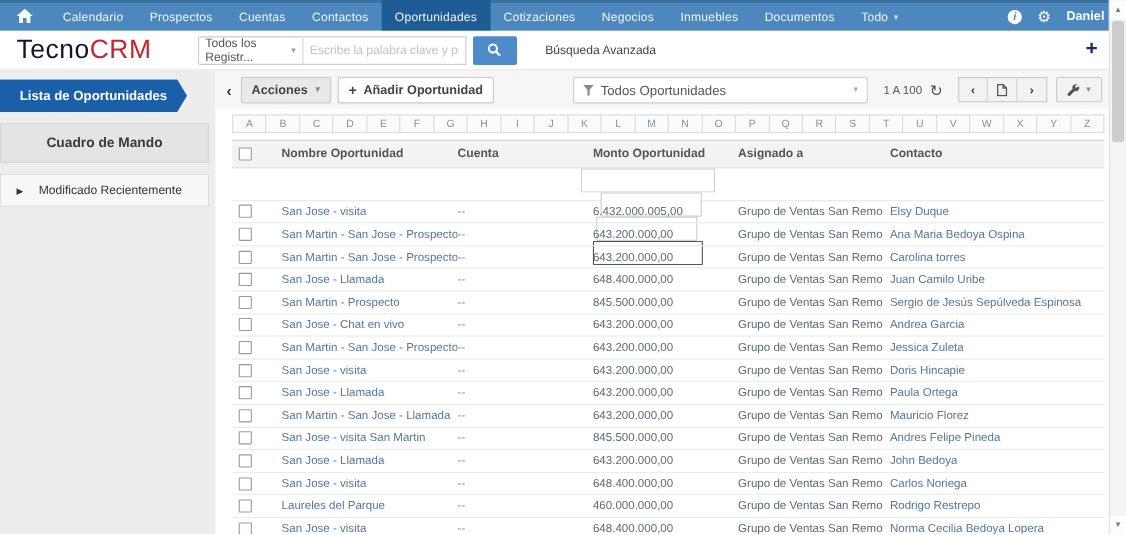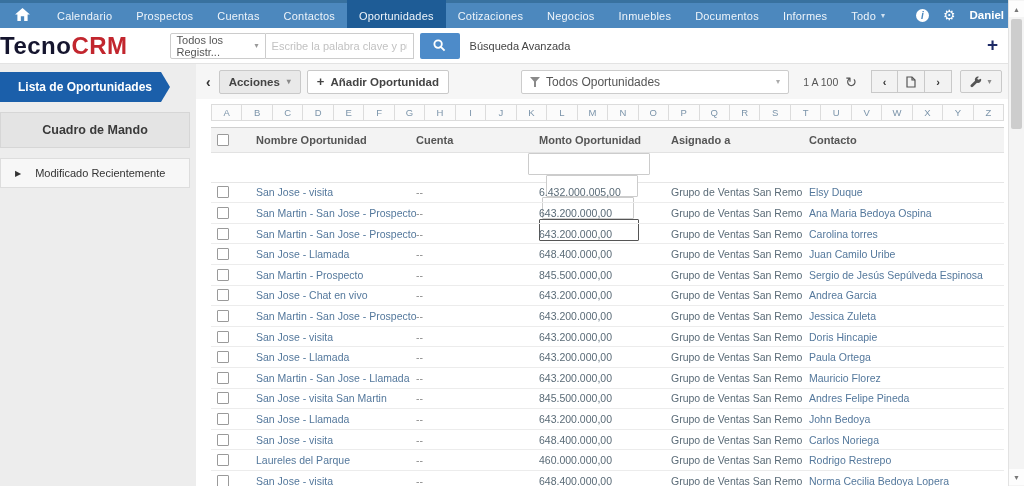--- a/index.html
+++ b/index.html
@@ -22,32 +22,32 @@
   .nav-item.active { background:#1e5c96; }
   .nav-item .caret { margin-left:5px; font-size:8px; color:#cfe0ef; }
   .nav-right { margin-left:auto; display:flex; align-items:center; gap:14px; padding-top:2px; }
   .info-badge { width:13px; height:13px; border-radius:50%; background:#fff; color:#4c88be;
     font-size:10px; font-weight:bold; display:flex; align-items:center; justify-content:center; font-style:italic; }
   .gear { color:#fff; font-size:14px; line-height:1; }
   .user-menu { color:#fff; font-size:11.5px; font-weight:bold; display:flex; align-items:center; gap:5px; }
 
   
   .header2 { height:36px; background:#fff; display:flex; align-items:center; border-bottom:1px solid #e3e3e3; position:relative; }
-  .logo { font-size:24px; font-weight:bold; letter-spacing:.5px; line-height:1; }
+  .logo { margin-left:15px; font-size:24px; font-weight:normal; letter-spacing:.5px; line-height:1; }
   .logo .t { color:#15152e; } .logo .c { color:#c2262e; }
   .search-group { display:flex; align-items:center; margin-left:42px; }
   .scope-select { width:96px; height:26px; border:1px solid #ccc; background:#fff; display:flex; align-items:center;
     padding:0 6px; font-size:11px; color:#555; border-radius:2px 0 0 2px; }
   .scope-select .caret { margin-left:auto; font-size:8px; color:#999; }
   .kw-input { width:148px; height:26px; border:1px solid #ccc; border-left:none; padding:0 6px; font-size:11px;
     color:#444; font-family:"Liberation Sans",sans-serif; }
   .kw-input::placeholder { color:#c2c2c2; }
   .search-btn { width:40px; height:26px; margin-left:6px; background:#4d8bc9; border:none; border-radius:2px;
     display:flex; align-items:center; justify-content:center; cursor:pointer; }
-  .adv-link { margin-left:10px; font-size:11px; color:#454545; cursor:pointer; }
+  .adv-link { margin-left:26px; font-size:11px; color:#454545; cursor:pointer; }
   .quick-add { position:absolute; right:26px; top:7px; color:#1d2a66; font-size:19px; font-weight:bold; cursor:pointer; line-height:1; }
 
   
   .content { display:flex; height:422px; }
   .sidebar { width:196px; background:#ededed; flex-shrink:0; padding-top:8px; }
   .side-active {
     height:30px; width:170px; background:#1b5faa; color:#fff; font-size:12px; font-weight:bold;
     display:flex; align-items:center; justify-content:center; cursor:pointer;
     clip-path:polygon(0 0, calc(100% - 9px) 0, 100% 50%, calc(100% - 9px) 100%, 0 100%);
   }
@@ -152,23 +152,20 @@
           <span>Cotizaciones</span>
         </div>
         <div class="nav-item">
           <span>Negocios</span>
         </div>
         <div class="nav-item">
           <span>Inmuebles</span>
         </div>
         <div class="nav-item">
           <span>Documentos</span>
-        </div>
-        <div class="nav-item">
-          <span>Informes</span>
         </div>
         <div class="nav-item">
           <span>Todo</span>
           <span class="caret">▾</span>
         </div>
       </div>
     <div class="nav-right">
       <span class="info-badge">i</span>
       <span class="gear">⚙</span>
       <span class="user-menu">

